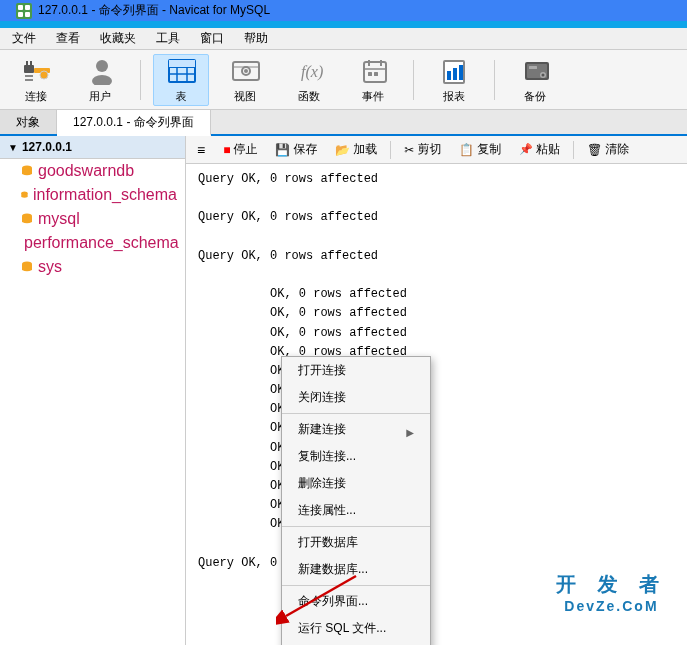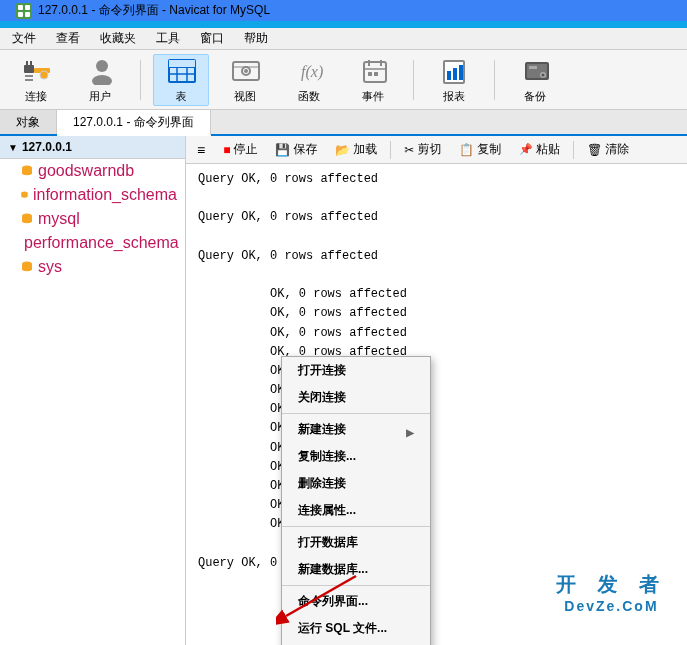--- a/index.html
+++ b/index.html
@@ -234,21 +234,20 @@
       font-size: 12px;
     }
     .ctx-item {
       padding: 5px 16px;
       cursor: pointer;
       color: #000;
       display: flex;
       align-items: flex-end;
       justify-content: space-between;
       position: relative;
-      font-weight: bold;
     }
     .ctx-separator {
       height: 1px;
       background: #ccc;
       margin: 2px 0;
     }
     .ctx-arrow {
       font-size: 10px;
       color: #666;
     }

